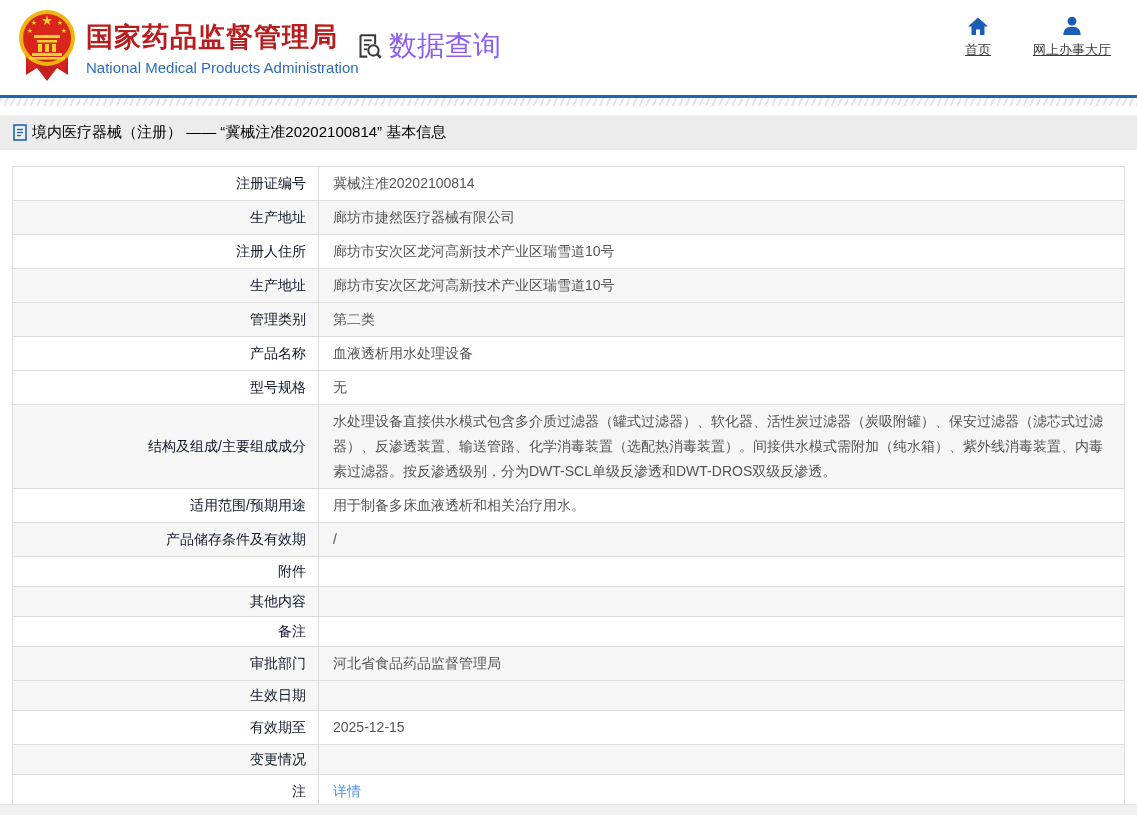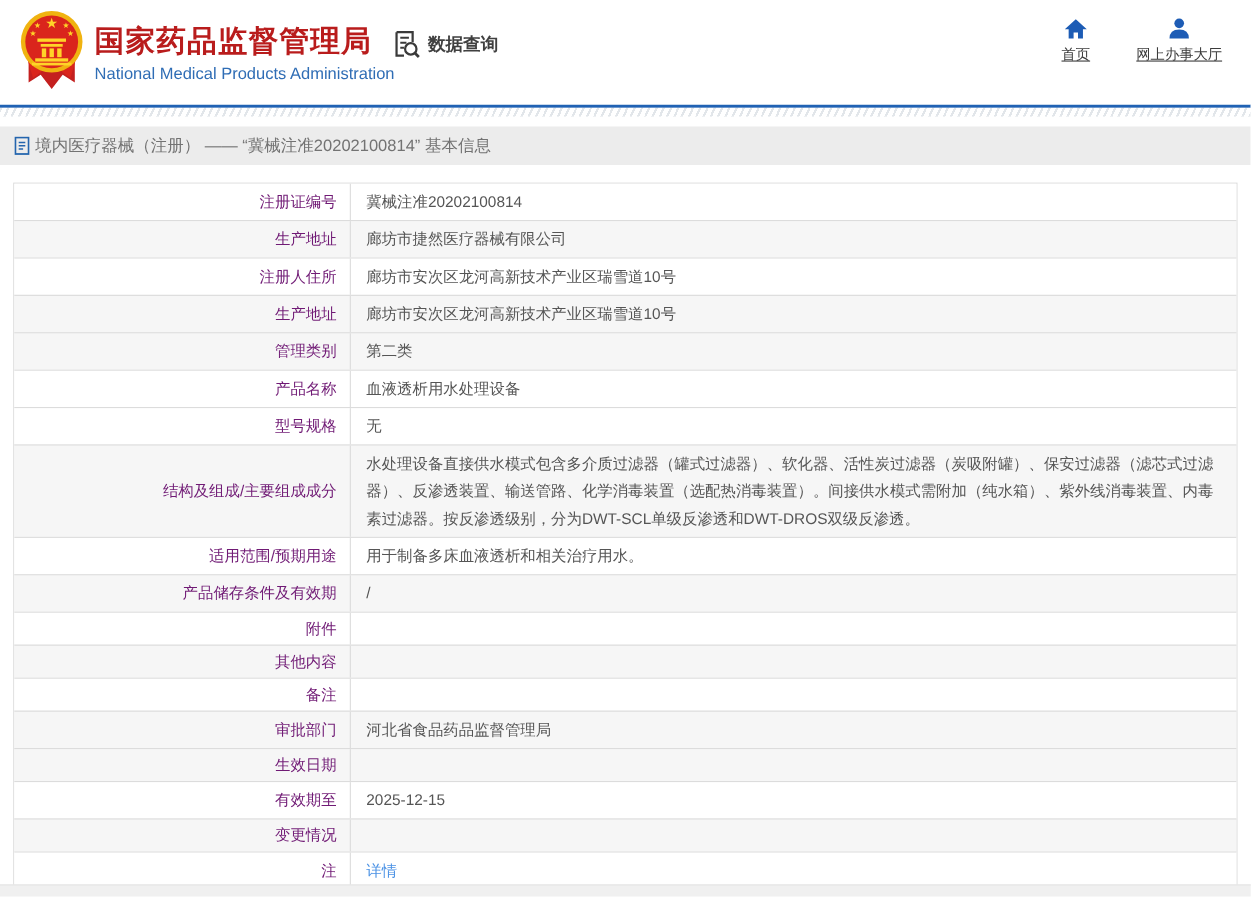--- a/index.html
+++ b/index.html
@@ -6,44 +6,44 @@
   html,body { width:1137px; height:815px; overflow:hidden; background:#fff;
     font-family:"Liberation Sans","DejaVu Sans",sans-serif; }
 
   
   .header { position:relative; height:95px; background:#fff; }
   .brand { position:absolute; left:18px; top:7px; display:flex; align-items:center; }
   .brand-text { margin-left:10px; }
   .brand-title { font-size:27px; font-weight:bold; color:#b91c1c; letter-spacing:1px; }
   .brand-sub { font-size:15px; color:#2f6db5; margin-top:4px; }
   .data-query { position:absolute; left:356px; top:27px; display:flex; align-items:center; gap:6px; cursor:pointer; }
-  .data-query span { font-size:16px; font-weight:700; color:#404040; }
+  .data-query span { font-size:28px; font-weight:400; color:#8b5cf6; }
   .nav { position:absolute; right:26px; top:16px; display:flex; gap:42px; }
   .nav-item { display:flex; flex-direction:column; align-items:center; gap:5px; cursor:pointer; }
   .nav-item span { font-size:13px; color:#3c3c3c;text-decoration:underline; }
 
   
   .blue-line { height:3px; background:#2062b4; }
   .stripe-band { height:8px;
     background:repeating-linear-gradient(115deg,#e2e6ea 0 2px,#ffffff 2px 6px); }
 
   
   .title-bar { margin-top:9px; height:35px; background:#ececec;
     display:flex; align-items:center; padding-left:13px; gap:5px; }
-  .title-bar span { font-size:15px; color:#737373; }
+  .title-bar span { font-size:15px; color:#000000; }
 
   
   .info-table { margin:16px 12px 0 12px; border:1px solid #dcdcdc; background:#fff; }
   .trow { display:flex; min-height:30px; background:#fff; }
   .trow + .trow { border-top:1px solid #dcdcdc; }
   .trow.alt { background:#f6f6f6; }
   .trow.tall { min-height:78px; }
   .tlabel { width:306px; flex:0 0 306px; display:flex; align-items:center;
     justify-content:flex-end; gap:4px; padding-right:12px; text-align:right;
-    font-size:14px; color:#701a75; border-right:1px solid #dcdcdc; }
+    font-size:14px; color:#0f172a; border-right:1px solid #dcdcdc; }
   .tvalue { flex:1; display:flex; align-items:center; padding:4px 14px;
     font-size:14px; color:#555; line-height:25px; }
   .detail-link { color:#4b92e5; text-decoration:none; font-size:14px; cursor:pointer; }
 
   
   .footer-band { position:absolute; left:0; bottom:0; width:100%; height:11px;
     background:#f0f0f0; border-top:1px solid #e3e3e3; }
 </style>
 </head>
 <body>

